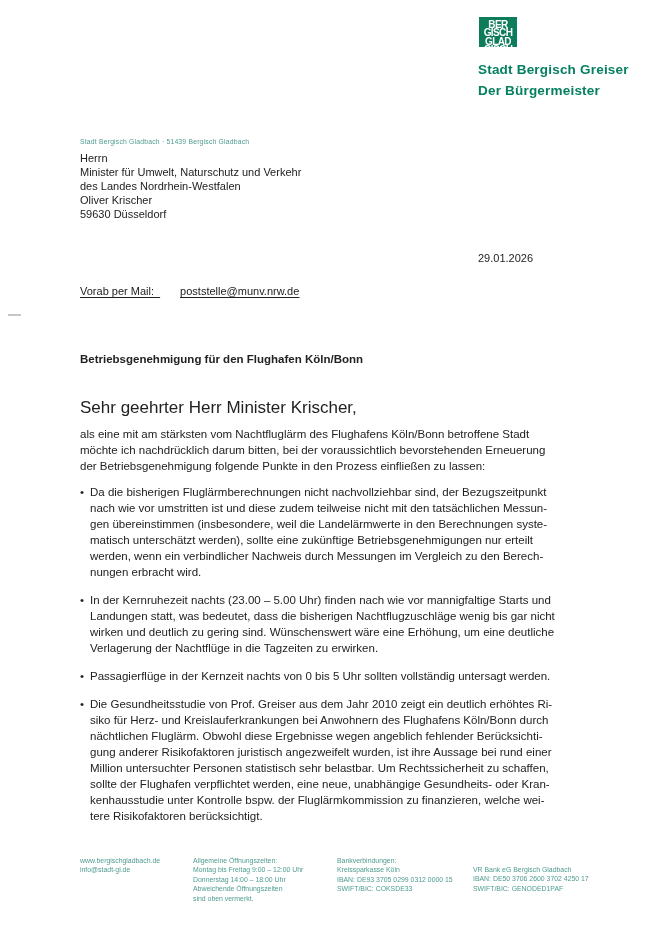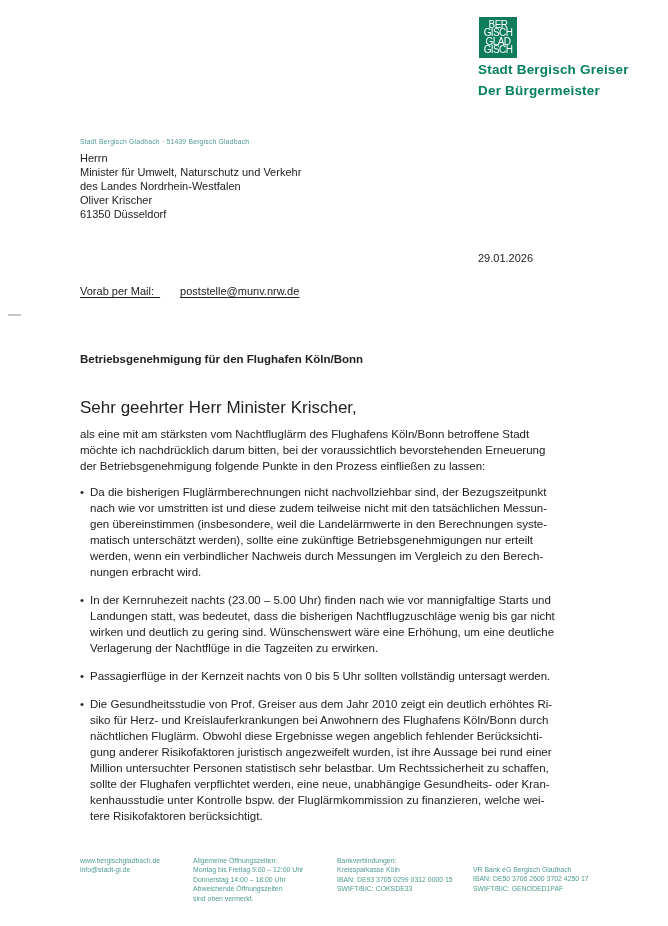--- a/index.html
+++ b/index.html
@@ -8,24 +8,24 @@
     width:668px;height:926px;
     background:#ffffff;
     font-family:"Liberation Sans", sans-serif;
     color:#222;
     overflow:hidden;
     margin:0 auto;
   }
   
   .logo{
     position:absolute;left:479px;top:17px;
-    width:38px;height:41px;
+    width:38px;height:30px;
     background:#0d7c5b;
     color:#ffffff;
-    font-weight:normal;
+    font-weight:bold;
     font-size:10px;line-height:8.3px;
     letter-spacing:-0.6px;
     text-align:center;
     padding-top:4px;
     box-sizing:border-box;
   }
   .logo span{display:block;}
   .org-name{
     position:absolute;left:478px;top:62px;
     font-size:13.5px;font-weight:bold;color:#068060;
@@ -119,21 +119,21 @@
     <span>GISCH</span>
   </div>
   <div class="org-name">Stadt Bergisch Greiser</div>
   <div class="org-subtitle">Der Bürgermeister</div>
 
   <div class="sender-line">Stadt Bergisch Gladbach · 51439 Bergisch Gladbach</div>
   <div class="recipient">Herrn
 Minister für Umwelt, Naturschutz und Verkehr
 des Landes Nordrhein-Westfalen
 Oliver Krischer
-61350 Düsseldorf</div>
+59630 Düsseldorf</div>
 
 
   <div class="date">29.01.2026</div>
 
   <div class="vorab"><span>Vorab per Mail:</span><span style="white-space:pre;">  </span><a style="color:#222;text-decoration:underline;margin-left:20px;">poststelle@munv.nrw.de</a></div>
 
   <div class="fold-mark"></div>
 
   <div class="subject">Betriebsgenehmigung für den Flughafen Köln/Bonn</div>
   <div class="salutation">Sehr geehrter Herr Minister Krischer,</div>

